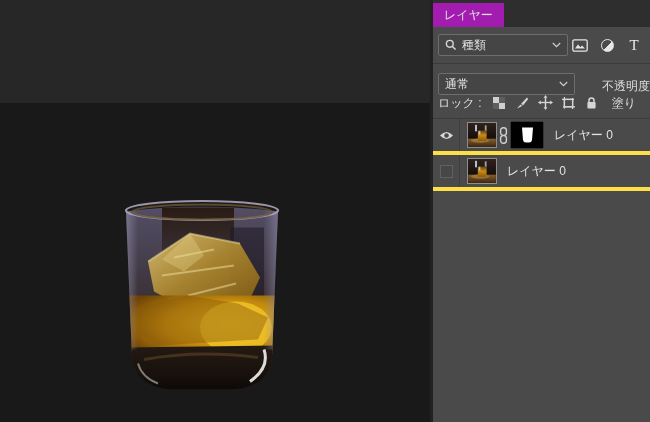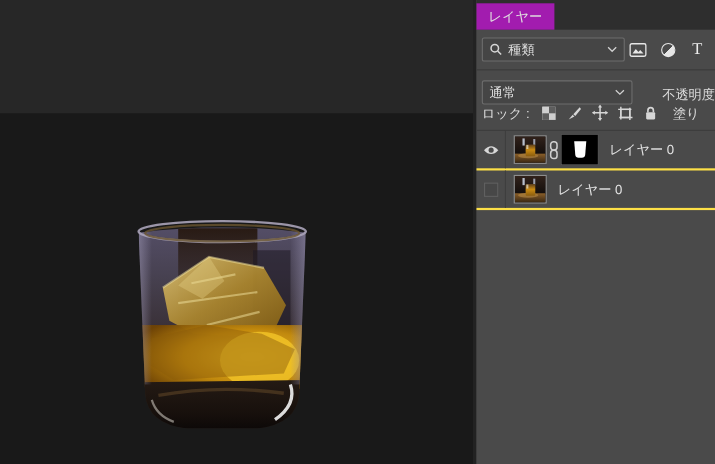--- a/index.html
+++ b/index.html
@@ -46,21 +46,21 @@
       #cfcfcf;
     background-size:12px 12px;
     background-image:
       linear-gradient(to right,#cfcfcf 50%, #5e5e5e 50%);
     position:relative; }
   .checker::after { content:""; position:absolute; left:0; top:6px; width:12px; height:6px;
     background:linear-gradient(to right,#5e5e5e 50%, #cfcfcf 50%); }
   .fill-label { margin-left:auto; margin-right:6px; color:#dedede; }
 
   .rows { border-top:1px solid #3c3c3c; }
-  .layer-row { height:36px; display:flex; align-items:center; border-bottom:2px solid #fde047;
+  .layer-row { height:36px; display:flex; align-items:center; border-bottom:4px solid #fde047;
     position:relative; }
   .layer-row.selected { background:#585858; }
   .eye-cell { width:27px; height:100%; display:flex; align-items:center; justify-content:center;
     border-right:1px solid #3e3e3e; flex:0 0 auto; }
   .hidden-box { width:13px; height:13px; border:1px solid #606060; background:#474747; }
   .thumb-wrap { margin-left:7px; flex:0 0 auto; position:relative; }
   .thumb-photo { width:30px; height:26px; display:block; border:1px solid #8d8d8d; }
   .fill-swatch-wrap { width:38px; height:34px; margin-left:3px; position:relative;
     display:flex; align-items:center; justify-content:center; flex:0 0 auto; }
   .fill-swatch { width:28px; height:24px; background:#161616; border:1px solid #0c0c0c; }

